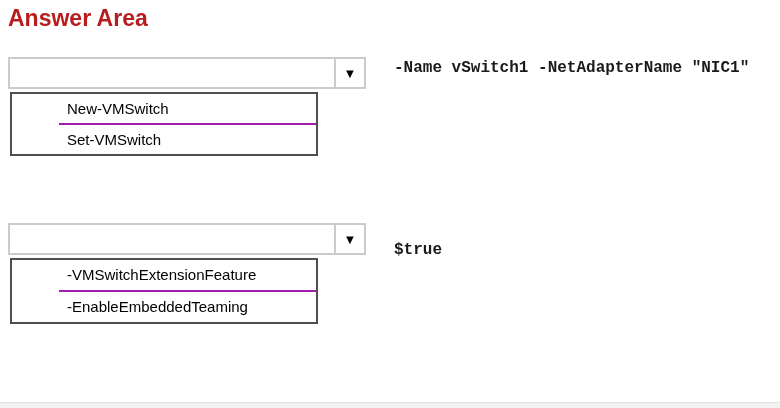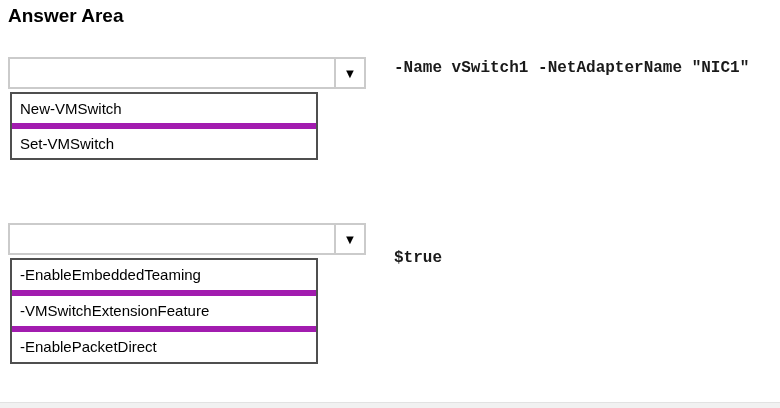--- a/index.html
+++ b/index.html
@@ -12,23 +12,23 @@
     width: 780px;
     height: 408px;
     background: #ffffff;
     overflow: hidden;
     font-family: "Liberation Sans", sans-serif;
   }
   .page-title {
     position: absolute;
     left: 8px;
     top: 5px;
-    font-size: 19px;
+    font-size: 23px;
     font-weight: bold;
-    color: #000000;
+    color: #b91c1c;
   }
   
   .combo {
     position: absolute;
     left: 8px;
     width: 358px;
     height: 32px;
     background: #ffffff;
     border: 2px solid #cbcbcb;
     box-sizing: border-box;
@@ -58,48 +58,49 @@
     cursor: pointer;
   }
   
   .listbox {
     position: absolute;
     left: 10px;
     width: 308px;
     background: #ffffff;
     border: 2px solid #4f4f4f;
     box-sizing: border-box;
+    padding-left: 47px;
   }
   .list-1 { top: 92px; }
   .list-2 { top: 258px; }
   .option {
     height: 29px;
     line-height: 29px;
     padding-left: 8px;
     font-size: 15px;
     color: #000000;
-    border-top: 6px solid #a21caf;
+    border-top: 2px solid #a21caf;
     background: #ffffff;
     cursor: pointer;
     white-space: nowrap;
     overflow: hidden;
   }
   .listbox .option:first-child { border-top: none; }
   .list-2 .option { height: 30px; line-height: 30px; }
   
   .code {
     position: absolute;
     font-family: "Liberation Mono", "DejaVu Sans Mono", monospace;
     font-weight: bold;
     font-size: 16px;
     color: #1a1a1a;
     white-space: pre;
   }
   .code-1 { left: 394px; top: 59px; }
-  .code-2 { left: 394px; top: 241px; margin-top: 8px; }
+  .code-2 { left: 394px; top: 241px; }
   
   .footer-divider {
     position: absolute;
     left: 0;
     bottom: 0;
     width: 780px;
     height: 6px;
     background: #f1f1f1;
     border-top: 1px solid #e2e2e2;
     box-sizing: border-box;
@@ -121,20 +122,19 @@
     <div class="option">New-VMSwitch</div>
     <div class="option">Set-VMSwitch</div>
   </div>
 
   <div class="combo combo-2">
     <div class="combo-value"></div>
     <div class="combo-arrow">▼</div>
   </div>
   <div class="code code-2">$true</div>
   <div class="listbox list-2">
+    <div class="option">-VMSwitchExtensionFeature</div>
     <div class="option">-EnableEmbeddedTeaming</div>
-    <div class="option">-VMSwitchExtensionFeature</div>
-    <div class="option">-EnablePacketDirect</div>
   </div>
 
   <div class="footer-divider"></div>
 
 </div>
 
 </body></html>

